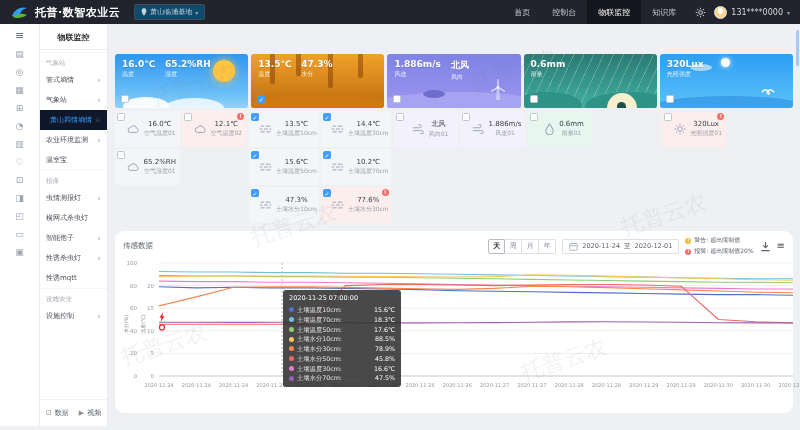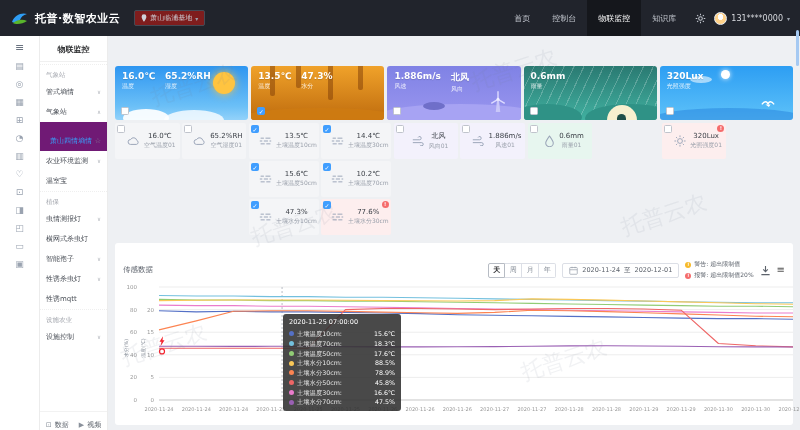--- a/index.html
+++ b/index.html
@@ -1,45 +1,45 @@
 <!DOCTYPE html>
 <html><head>
 <meta charset="utf-8">
 <style>
   *{box-sizing:border-box;margin:0;padding:0}
   html,body{width:800px;height:430px;overflow:hidden}
   body{font-family:"DejaVu Sans","Liberation Sans",sans-serif;background:#eef0f3;-webkit-font-smoothing:antialiased}
   .app{position:relative;width:800px;height:430px;overflow:hidden}
 
   
-  .topbar{position:relative;height:36px;background:#21242c;display:flex;align-items:center;padding:0 10px;color:#d8dadf;z-index:5}
+  .topbar{position:relative;height:24px;background:#21242c;display:flex;align-items:center;padding:0 10px;color:#d8dadf;z-index:5}
   .logo{width:20px;height:16px;margin-right:5px;flex:0 0 auto}
   .brand{font-size:11px;font-weight:bold;color:#fff;letter-spacing:.5px;white-space:nowrap}
-  .loc{display:flex;align-items:center;gap:3px;margin-left:14px;background:#7f1d1d;border:1px solid #454a55;border-radius:2px;padding:2px 6px;font-size:7px;color:#cdd1d8;cursor:pointer}
+  .loc{display:flex;align-items:center;gap:3px;margin-left:14px;background:#0c4a6e;border:1px solid #454a55;border-radius:2px;padding:2px 6px;font-size:7px;color:#cdd1d8;cursor:pointer}
   .loc .caret{font-size:6px;color:#9aa0ab}
   .topnav{display:flex;align-items:stretch;height:100%;margin-left:auto}
   .nav-item{display:flex;align-items:center;padding:0 11px;font-size:8px;color:#c3c7cf;cursor:pointer;white-space:nowrap}
   .nav-item.active{background:#15171c;color:#fff}
   .gear{display:flex;align-items:center;margin:0 8px;cursor:pointer}
   .user{display:flex;align-items:center;gap:4px;font-size:8px;color:#d8dadf;cursor:pointer;white-space:nowrap}
   .avatar{width:13px;height:13px;border-radius:50%;background:radial-gradient(circle at 50% 38%,#fff 0 3px,#ffd28a 3px);border:1px solid #e8eef7}
   .user .caret{font-size:6px;color:#9aa0ab}
 
   
   .body{display:flex;height:402px}
   .iconrail{width:40px;background:#fff;border-right:1px solid #ececec;display:flex;flex-direction:column;align-items:center;padding-top:6px;gap:9px;flex:0 0 auto}
   .rail-ic{font-size:9px;color:#9aa3b0;line-height:1;cursor:pointer}
   .rail-ic.burger{color:#6a7380;font-size:11px}
   .sidebar{width:68px;background:#fff;border-right:1px solid #ececec;display:flex;flex-direction:column;flex:0 0 auto}
   .sb-title{font-size:8px;color:#303133;font-weight:bold;text-align:center;padding:8px 0 6px;border-bottom:1px solid #f0f0f0}
   .sb-list{flex:1;overflow:hidden;padding-top:2px}
   .sb-sec{font-size:6.5px;color:#a8abb2;padding:6px 6px 2px;border-top:1px dotted #efefef}
   .sb-item{display:flex;align-items:center;justify-content:space-between;font-size:7px;color:#4a4f57;padding:5px 6px;cursor:pointer}
   .sb-item .chev{font-size:5.5px;color:#b0b4bb}
-  .sb-child{display:flex;align-items:center;justify-content:space-between;font-size:7px;color:#3a9cf6;background:#701a75;padding:14px 6px 5px 10px;cursor:pointer}
+  .sb-child{display:flex;align-items:center;justify-content:space-between;font-size:7px;color:#3a9cf6;background:#0f172a;padding:5px 6px 5px 10px;cursor:pointer}
   .sb-child .star{font-size:7px;color:#8a919b}
   .sb-footer{display:flex;justify-content:center;gap:10px;padding:8px 0;border-top:1px solid #f2f2f2;font-size:7px;color:#5a6069}
   .sb-footer .f-item{display:flex;align-items:center;gap:3px;cursor:pointer}
   .sb-footer .f-ic{font-size:7px;color:#8a919b}
 
   .main{flex:1;padding:4px 7px 0;min-width:0}
 
   
   .tabbar{display:flex;height:22px;margin-bottom:4px}
   .tab{display:flex;align-items:center;gap:4px;padding:0 10px;font-size:7.5px;color:#5d636c;background:#fff;border:1px solid #dcdfe6;border-left:none;cursor:pointer;white-space:nowrap}
@@ -83,21 +83,21 @@
   .tile{position:relative;height:36px;border-radius:2px;display:flex;align-items:center;justify-content:center;gap:4px;padding:2px 2px 2px 10px}
   .t-gray{background:#f4f5f7}.t-pink{background:#fdeeee}.t-lav{background:#f3f1fc}.t-green{background:#e7f6ef}
   .tile .cbx{position:absolute;left:2px;top:2px}
   .t-ic{flex:0 0 auto;display:flex}
   .t-txt{display:flex;flex-direction:column;align-items:center;min-width:0}
   .t-val{font-size:7px;color:#3a3f46;white-space:nowrap}
   .t-lab{font-size:6px;color:#9aa0ab;margin-top:1px;white-space:nowrap}
   .t-alert{position:absolute;right:2px;top:2px;width:7px;height:7px;border-radius:50%;background:#f56c6c;color:#fff;font-size:5px;line-height:7px;text-align:center;font-weight:bold}
 
   
-  .chartpanel{background:#fff;border-radius:3px;padding:17px 8px 2px;height:182px}
+  .chartpanel{background:#fff;border-radius:9px;padding:5px 8px 2px;height:182px}
   .cp-head{display:flex;align-items:center;height:20px}
   .cp-title{font-size:7.5px;color:#5d636c}
   .cp-controls{margin-left:auto;display:flex;align-items:center;gap:6px}
   .rangegroup{display:flex}
   .rbtn{width:17px;height:15px;border:1px solid #dcdfe6;border-left:none;background:#fff;font-size:7px;color:#8a919b;display:flex;align-items:center;justify-content:center;cursor:pointer}
   .rbtn:first-child{border-left:1px solid #dcdfe6;border-radius:2px 0 0 2px}
   .rbtn:last-child{border-radius:0 2px 2px 0}
   .rbtn.active{color:#303133;border-color:#b7bcc4;font-weight:bold}
   .datebox{display:flex;align-items:center;gap:4px;border:1px solid #dcdfe6;border-radius:2px;height:15px;padding:0 6px;font-size:6.5px;color:#5d636c;cursor:pointer;white-space:nowrap}
   .legend{display:flex;flex-direction:column;gap:2px}
@@ -343,20 +343,33 @@
               <span class="cbx"></span>
               <span class="t-ic">
                 <svg viewBox="0 0 16 12" width="13" height="10">
                   <path d="M4.2 10.2a3 3 0 0 1 .3-6A4 4 0 0 1 12 5.2a2.6 2.6 0 0 1-.4 5z" fill="none" stroke="#9aa5b8" stroke-width="1.2"></path>
                 </svg>
               </span>
               <span class="t-txt">
                 <span class="t-val">16.0℃</span>
                 <span class="t-lab">空气温度01</span>
               </span>
+            </div>
+            <div class="tile t-pink">
+              <span class="cbx"></span>
+              <span class="t-ic">
+                <svg viewBox="0 0 16 12" width="13" height="10">
+                  <path d="M4.2 10.2a3 3 0 0 1 .3-6A4 4 0 0 1 12 5.2a2.6 2.6 0 0 1-.4 5z" fill="none" stroke="#9aa5b8" stroke-width="1.2"></path>
+                </svg>
+              </span>
+              <span class="t-txt">
+                <span class="t-val">12.1℃</span>
+                <span class="t-lab">空气温度02</span>
+              </span>
+              <span class="t-alert">!</span>
             </div>
             <div class="tile t-gray">
               <span class="cbx"></span>
               <span class="t-ic">
                 <svg viewBox="0 0 16 12" width="13" height="10">
                   <path d="M4.2 10.2a3 3 0 0 1 .3-6A4 4 0 0 1 12 5.2a2.6 2.6 0 0 1-.4 5z" fill="none" stroke="#9aa5b8" stroke-width="1.2"></path>
                 </svg>
               </span>
               <span class="t-txt">
                 <span class="t-val">65.2%RH</span>

